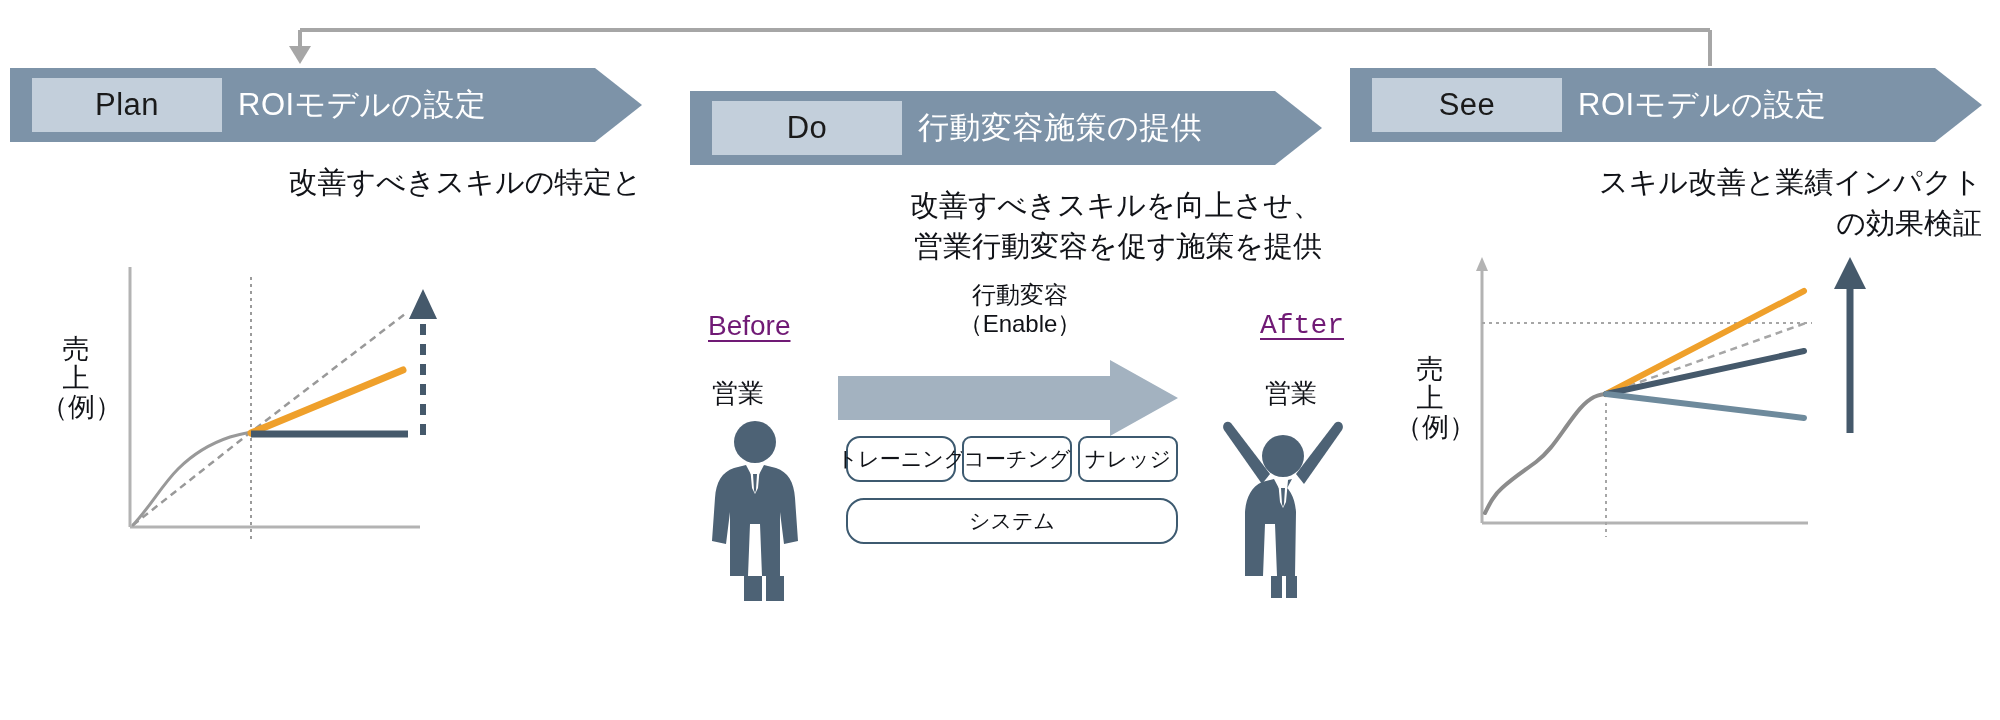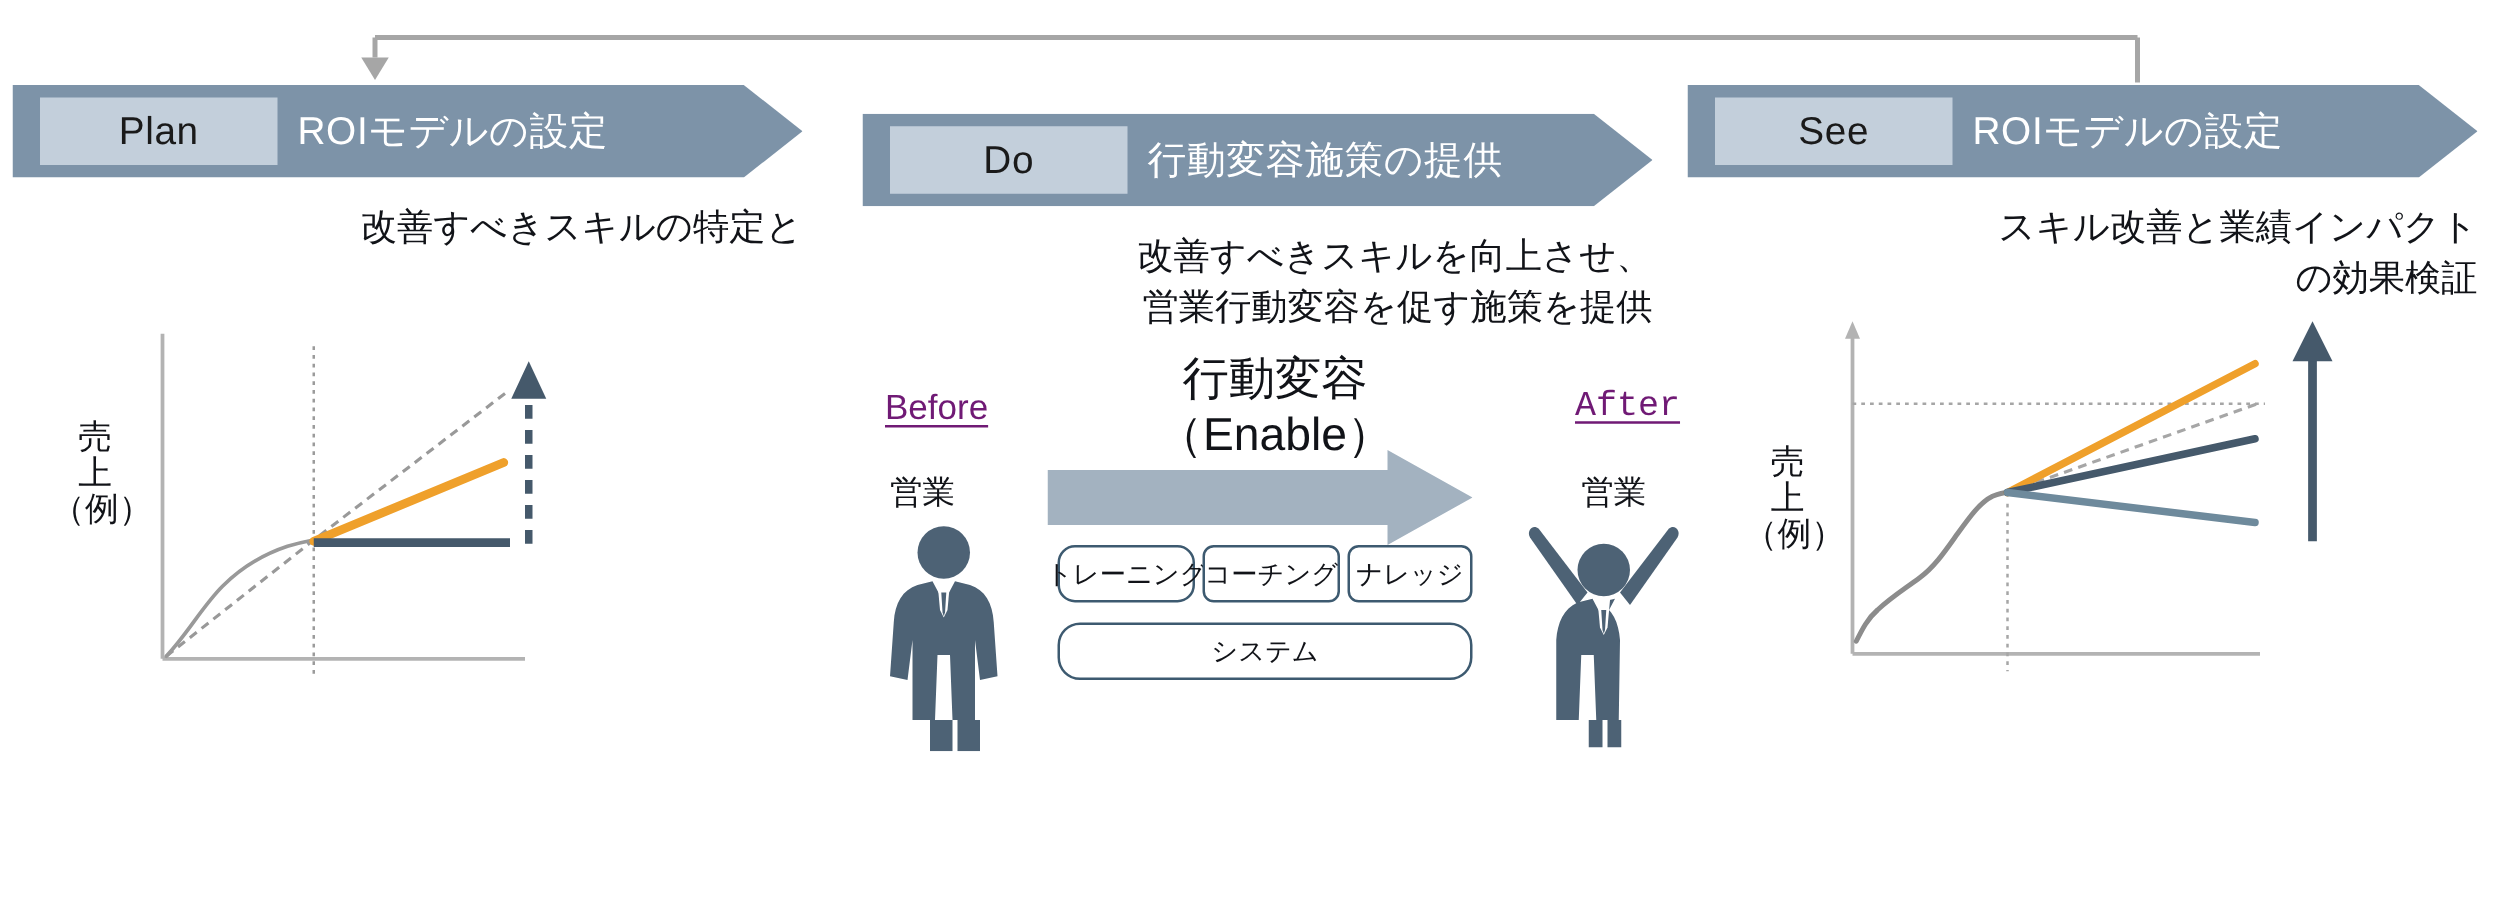--- a/index.html
+++ b/index.html
@@ -51,21 +51,21 @@
   
   .mid-label {
     position: absolute; font-size: 28px; color: #701a75;
     text-decoration: underline; text-underline-offset: 5px;
     white-space: nowrap;
   }
   #label-before { left: 18px; top: 42px; }
   #label-after  { left: 570px; top: 42px; font-family: Liberation Mono, monospace; }
   .mid-center-title {
     position: absolute; left: 180px; top: 12px; width: 300px;
-    text-align: center; font-size: 37px; line-height: 1.22; color: #111318;
+    text-align: center; font-size: 24px; line-height: 1.22; color: #111318;
   }
   .role-label {
     position: absolute; font-size: 26px; color: #111318; white-space: nowrap;
   }
   #role-before { left: 22px; top: 108px; }
   #role-after  { left: 575px; top: 108px; }
 
   .measure-box {
     position: absolute;
     border: 2px solid #3d5a70; border-radius: 9px;

